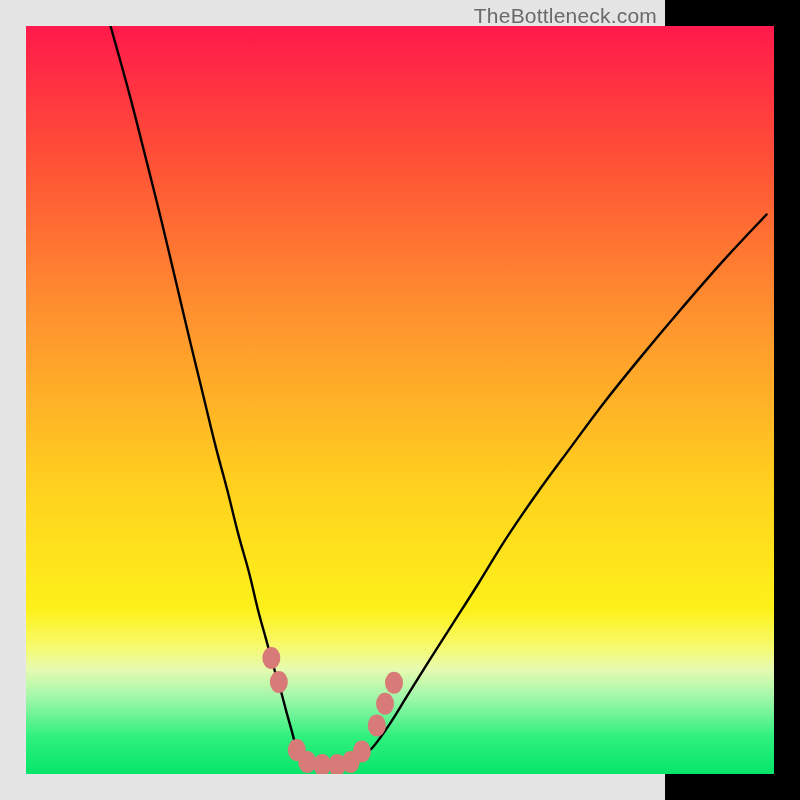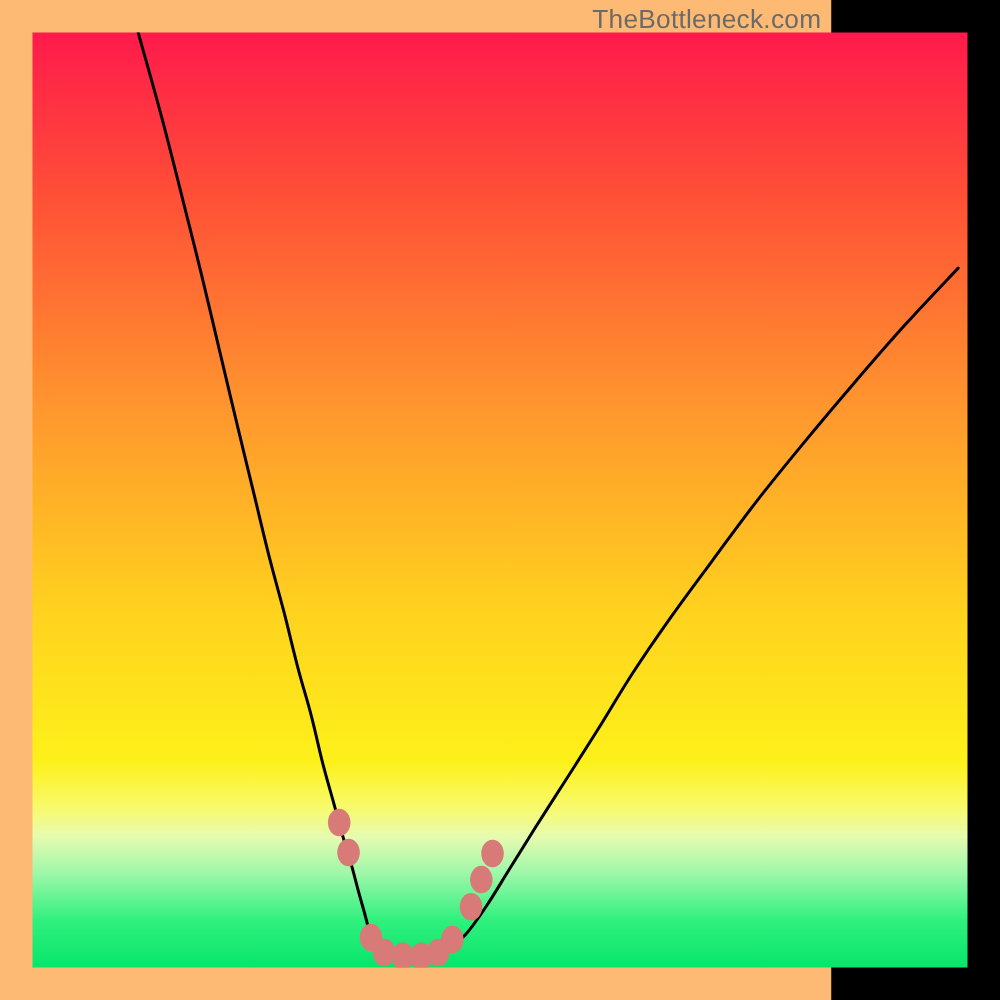--- a/index.html
+++ b/index.html
@@ -8,21 +8,21 @@
     width: 800px;
     height: 800px;
     background: #000;
     overflow: hidden;
     font-family: Arial, Helvetica, sans-serif;
   }
   .frame {
     position: absolute;
     left: 0; top: 0;
     width: 665px; height: 800px;
-    background: #fdba74;
+    background: #e5e5e5;
   }
   .plot {
     position: absolute;
     left: 26px;
     top: 26px;
     width: 748px;
     height: 748px;
     
   }
   .watermark {

